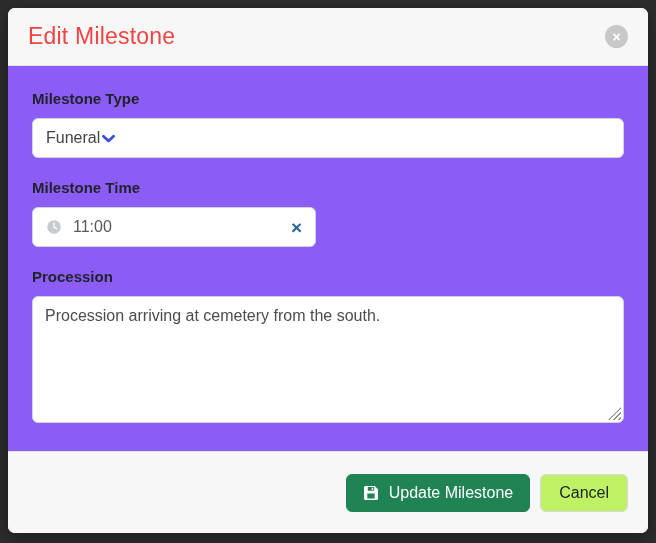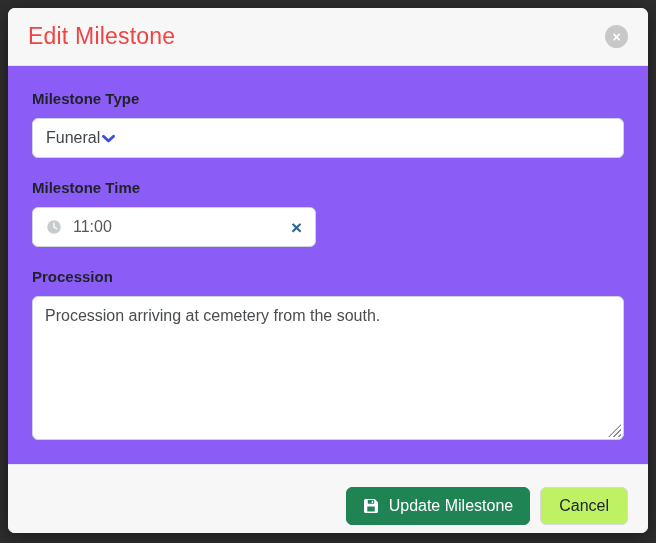--- a/index.html
+++ b/index.html
@@ -103,21 +103,21 @@
     font-weight: 700;
     line-height: 1;
     cursor: pointer;
     padding: 0;
   }
   .desc-group { margin-top: 21px; }
   .textarea-wrap { position: relative; }
   textarea {
     display: block;
     width: 100%;
-    height: 144px;
+    height: 127px;
     border: 1px solid #ced4da;
     border-radius: 6px;
     padding: 10px 12px;
     font-family: inherit;
     font-size: 16px;
     color: #494d50;
     resize: none;
     outline: none;
   }
   .resize-grip {

